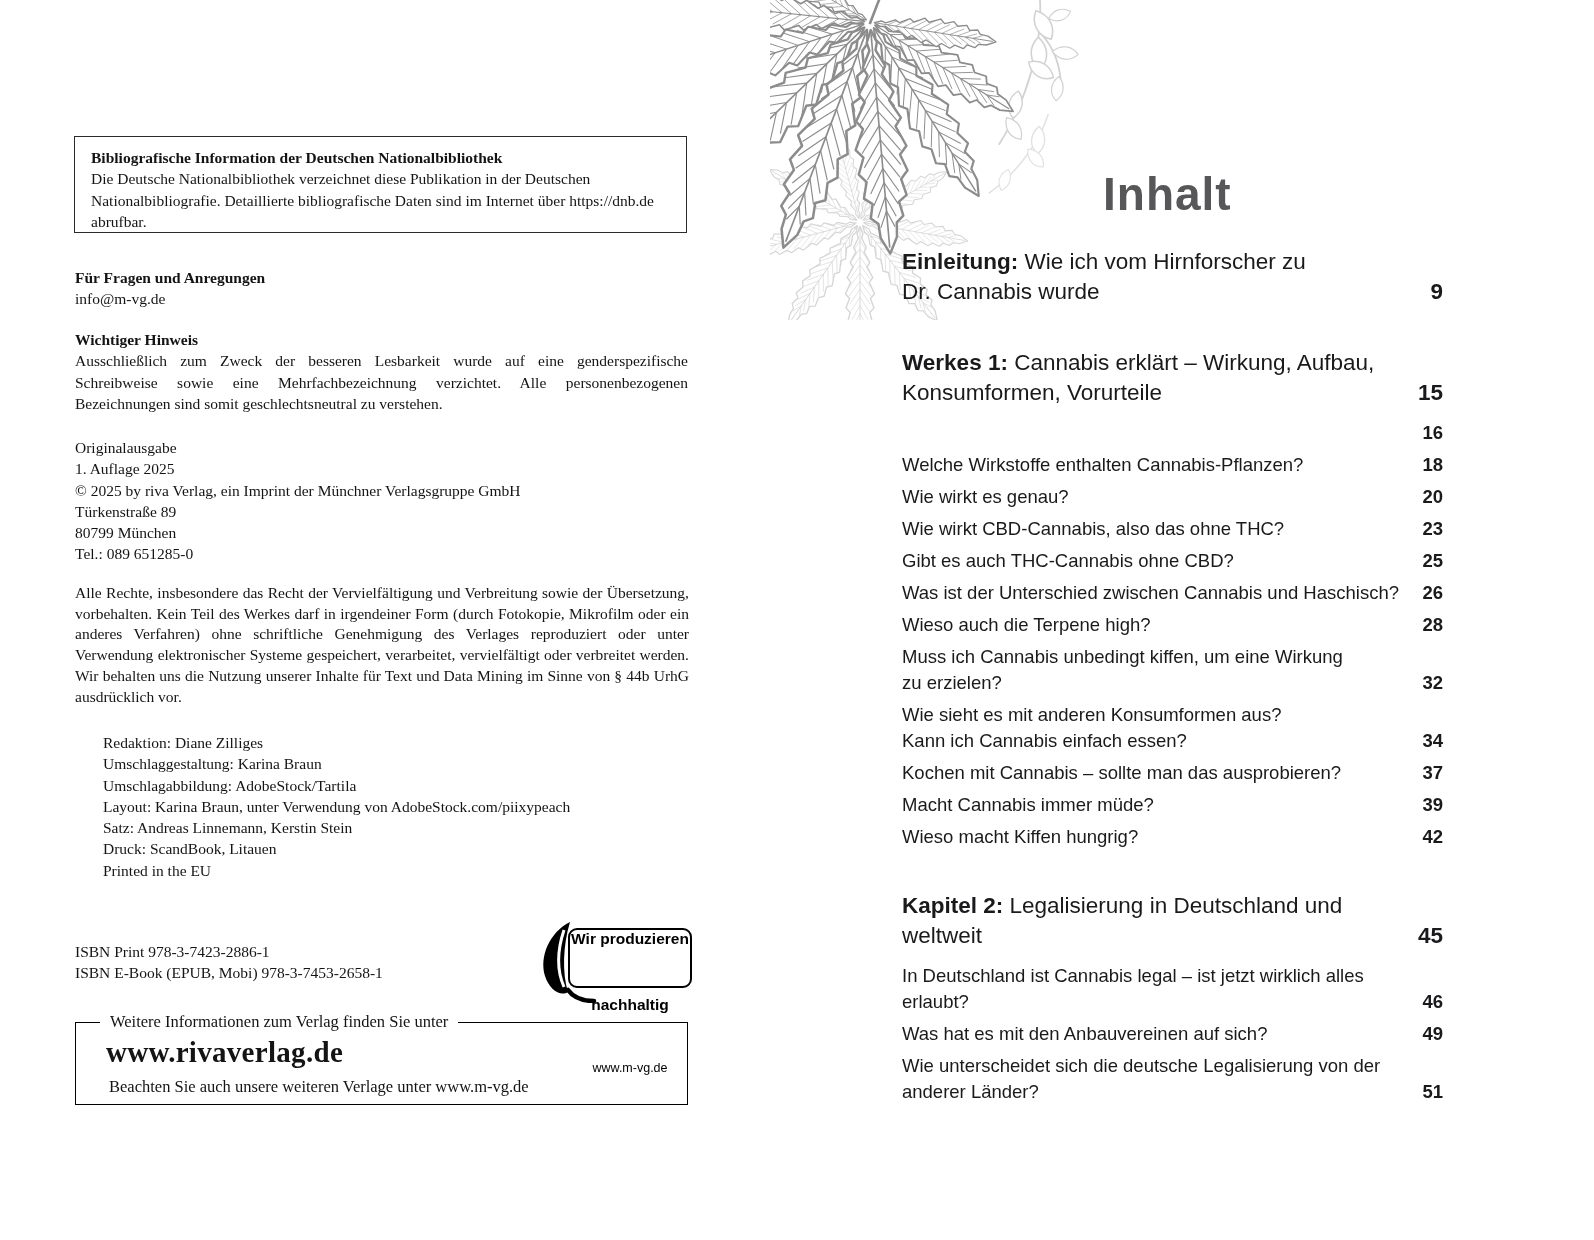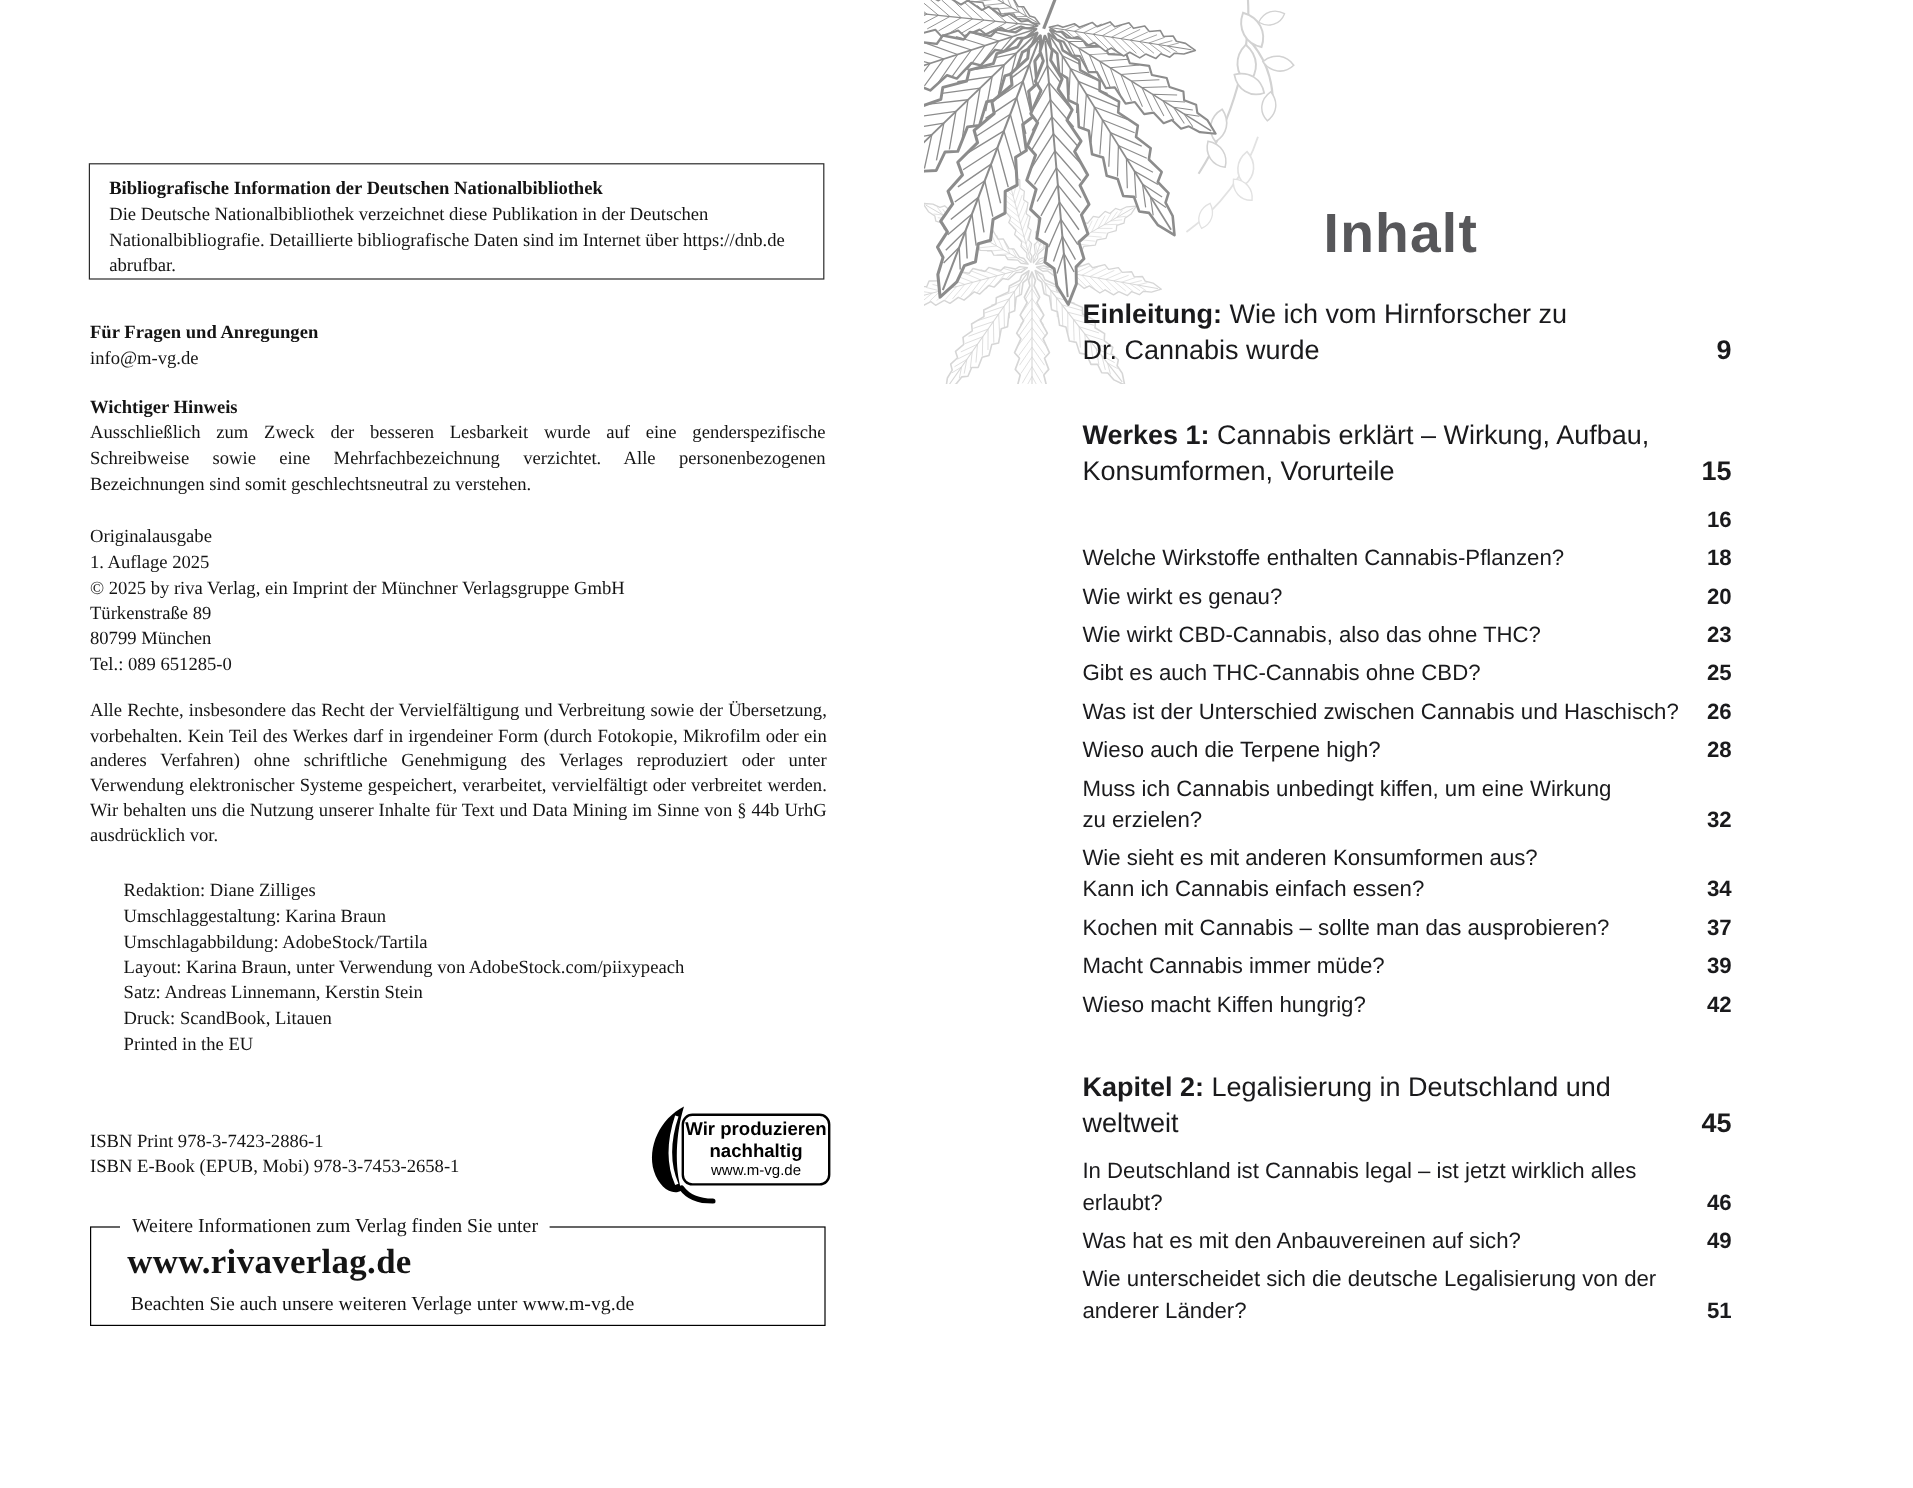--- a/index.html
+++ b/index.html
@@ -18,22 +18,22 @@
   .blk-notice{left:75px;top:329px;width:613px;}
   .blk-edition{left:75px;top:437px;width:613px;}
   .blk-rights{left:75px;top:583px;width:614px;line-height:20.7px;}
   .blk-credits{left:59px;top:732px;width:613px;margin-left:44px;}
   .blk-isbn{left:75px;top:941px;width:460px;}
 
   
   .badge{left:536px;top:921px;width:154px;height:80px;}
   .badge-box{position:absolute;left:32px;top:7px;width:124px;height:60px;box-sizing:border-box;
              border:2.5px solid #000;border-radius:9px;background:#fff;
-             display:flex;flex-direction:column;align-items:center;justify-content:center;
-             font-family:"Liberation Sans",sans-serif;color:#000;z-index:1;}
+             display:flex;flex-direction:column;align-items:center;justify-content:flex-start;
+             font-family:"Liberation Sans",sans-serif;color:#000;z-index:1;gap:48px;}
   .badge-l1,.badge-l2{font-size:15.5px;line-height:17.5px;font-weight:bold;}
   .badge-url{font-size:12.5px;line-height:15px;}
   .badge-leaf{position:absolute;left:0;top:0;z-index:2;}
 
   
   .pub-box{left:75px;top:1022px;width:613px;height:83px;border:1.5px solid #000;box-sizing:border-box;}
   .pub-legend{position:absolute;top:-12px;left:24px;background:#fff;padding:0 10px;
               font-size:16.5px;line-height:22px;}
   .pub-url{margin:13px 0 0 30px;font-size:29px;line-height:32px;font-weight:bold;letter-spacing:0.3px;}
   .pub-note{margin:8px 0 0 33px;font-size:16.5px;}

